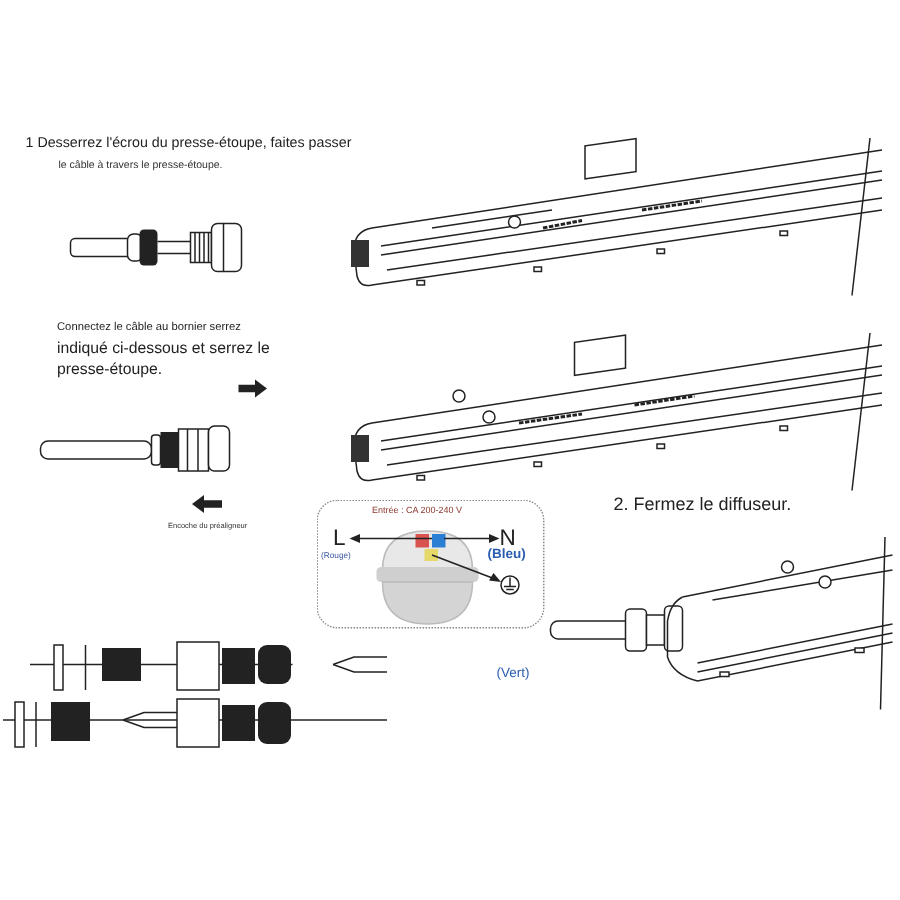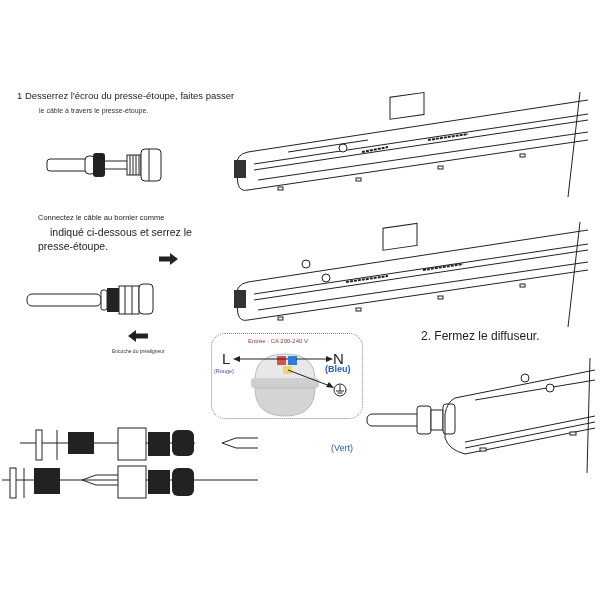--- a/index.html
+++ b/index.html
@@ -4,21 +4,21 @@
 <style>
   html, body { margin:0; padding:0; background:#ffffff; }
   body { width:600px; height:600px; position:relative; overflow:hidden;
          font-family:"Liberation Sans", sans-serif; color:#222; }
   .abs { position:absolute; }
   .t1 { font-size:9.5px; color:#222; white-space:nowrap;text-align:center; }
   .t1b { font-size:7px; color:#333; white-space:nowrap; }
   .t2a { font-size:7.5px; color:#222; white-space:nowrap; }
   .t2b { font-size:10.5px; color:#222; line-height:14px; white-space:nowrap; }
   .t3 { font-size:5px; color:#333; white-space:nowrap; }
-  .t4 { font-size:12px; color:#222; white-space:nowrap;margin-left:12px; }
+  .t4 { font-size:12px; color:#222; white-space:nowrap; }
   .wiring-box { left:211px; top:333px; width:150px; height:84px;
                 border:1.5px dotted #888; border-radius:14px; }
   .entry { font-size:6px; color:#8b3a2e; white-space:nowrap; }
   .big { font-size:15px; color:#222; }
   .lab-red { font-size:5.5px; color:#3a56a0; }
   .lab-blue { font-size:9px; color:#2a5db0; }
   svg { position:absolute; overflow:visible; }
 </style>
 </head>
 <body>
@@ -49,22 +49,22 @@
   <circle cx="115" cy="56" r="4" fill="#fff" stroke="#222"></circle>
   <path d="M60 60 L140 48" stroke="#222" fill="none"></path>
   <path d="M134 60 L160 55 M200 48 L240 42" stroke="#222" stroke-dasharray="3 1" stroke-width="2"></path>
   <line x1="352" y1="0" x2="340" y2="105" stroke="#222"></line>
   <rect x="50" y="95" width="5" height="3" fill="#fff" stroke="#222"></rect>
   <rect x="128" y="86" width="5" height="3" fill="#fff" stroke="#222"></rect>
   <rect x="210" y="74" width="5" height="3" fill="#fff" stroke="#222"></rect>
   <rect x="292" y="62" width="5" height="3" fill="#fff" stroke="#222"></rect>
 </svg>
 
-<div class="abs t2a" style="left:38px;top:213px;">Connectez le câble au bornier comme</div>
-<div class="abs t2b" style="left:50px;top:225px;">indiqué ci-dessous et serrez le</div>
+<div class="abs t2a" style="left:38px;top:213px;">Connectez le câble au bornier serrez</div>
+<div class="abs t2b" style="left:38px;top:225px;">indiqué ci-dessous et serrez le</div>
 <div class="abs t2b" style="left:38px;top:239px;text-align:right;">presse-étoupe.</div>
 
 <svg style="left:159px;top:253px;" width="20" height="12" viewBox="0 0 20 12">
   <rect x="0" y="3.5" width="11" height="5" fill="#222"></rect>
     <polygon points="11,0 19,6 11,12" fill="#222"></polygon>
 </svg>
 
 <svg style="left:25px;top:280px;" width="130" height="40" viewBox="0 0 130 40">
   <rect x="2" y="14" width="74" height="12" rx="5" fill="#fff" stroke="#222"></rect>
   <rect x="76" y="10" width="6" height="20" rx="2" fill="#fff" stroke="#222"></rect>

